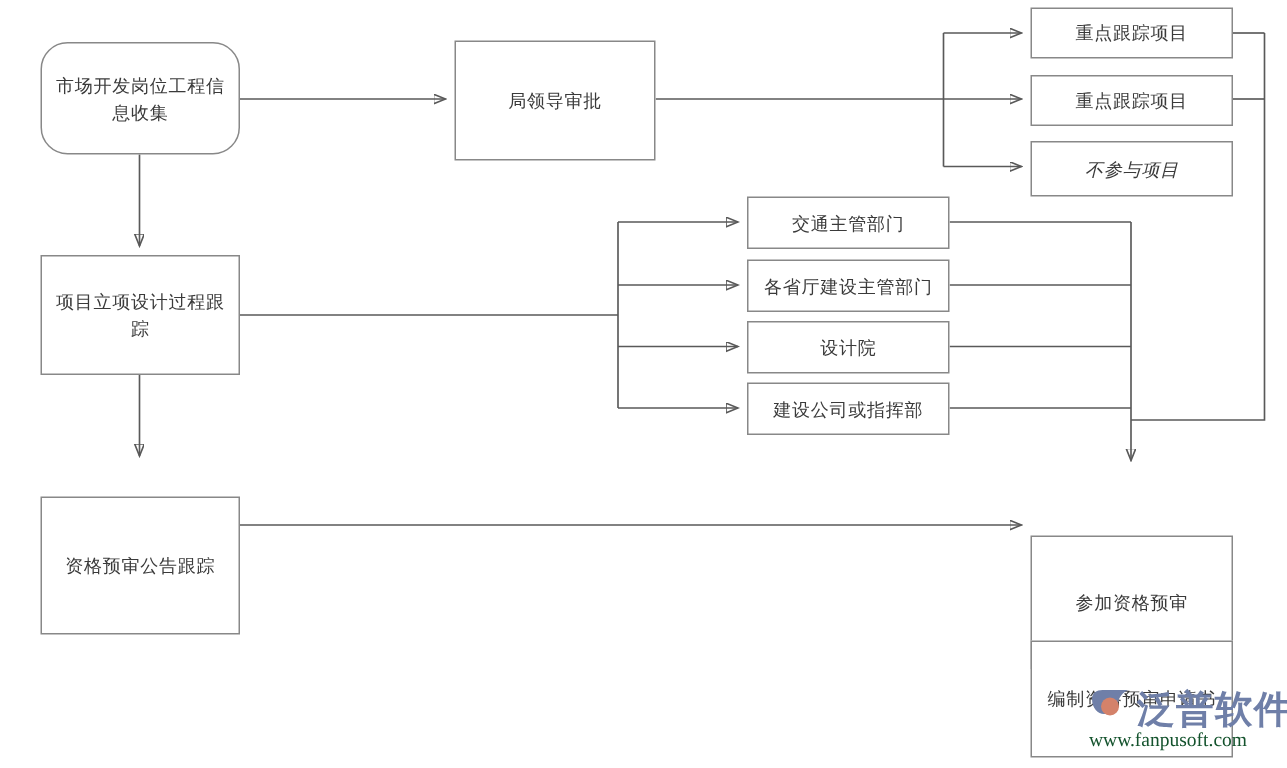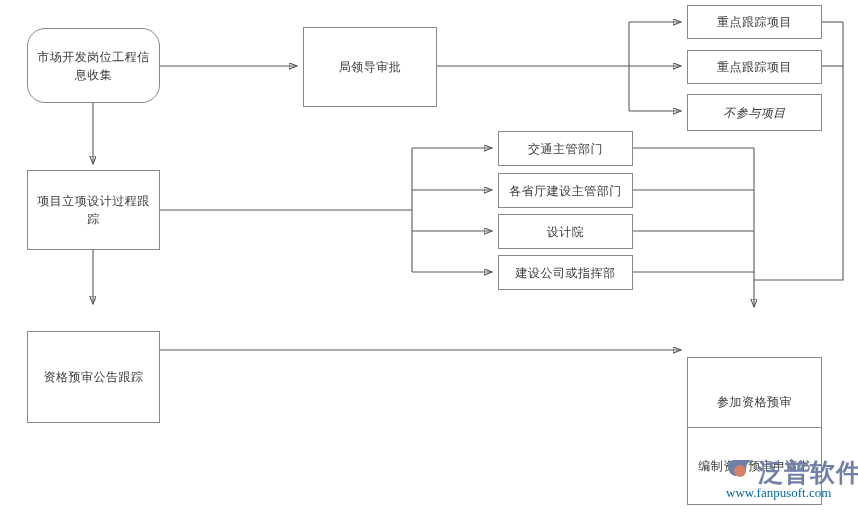--- a/index.html
+++ b/index.html
@@ -67,21 +67,21 @@
     color: #6f7fa8;
     letter-spacing: 1px;
     white-space: nowrap;
     font-family: "DejaVu Sans", "Liberation Sans", sans-serif;
   }
   .wm-url {
     position: absolute;
     left: 4px;
     top: 29px;
     font-size: 13px;
-    color: #0369a1;
+    color: #14532d;
     font-family: "Liberation Serif", "DejaVu Serif", serif;
     white-space: nowrap;
   }
   .wm-logo {
     position: absolute;
     left: 4px;
     top: 3px;
     width: 30px;
     height: 26px;
   }

